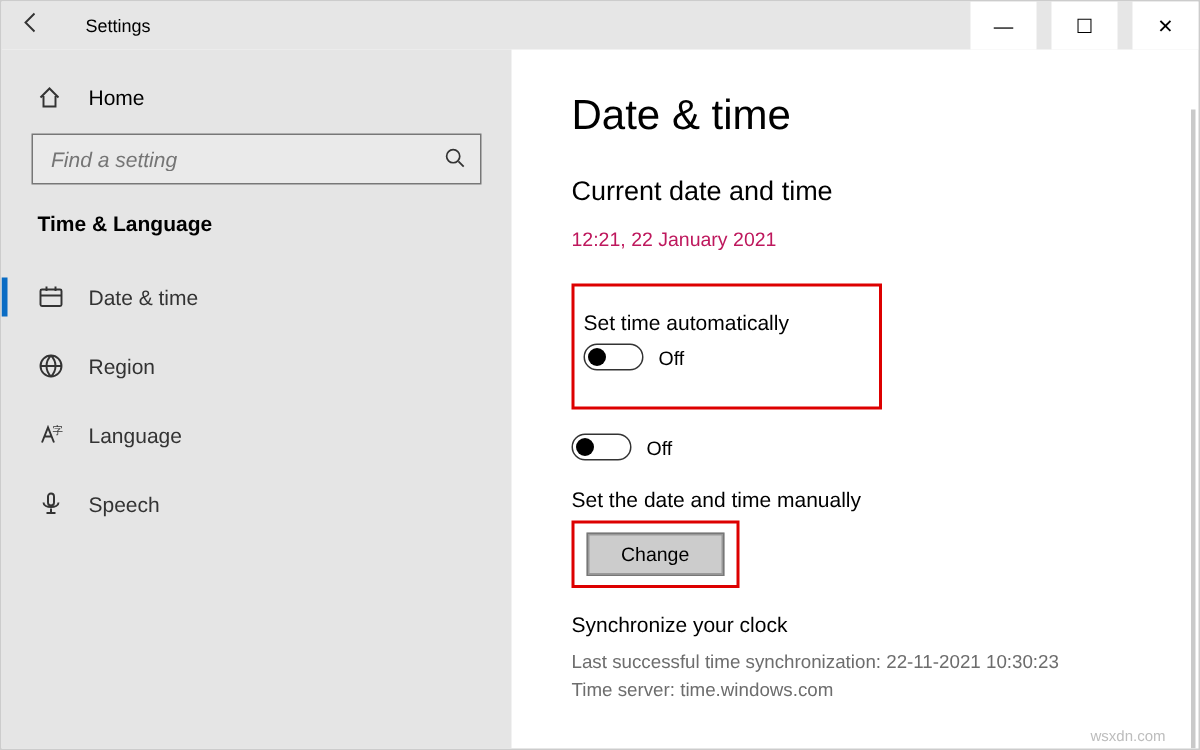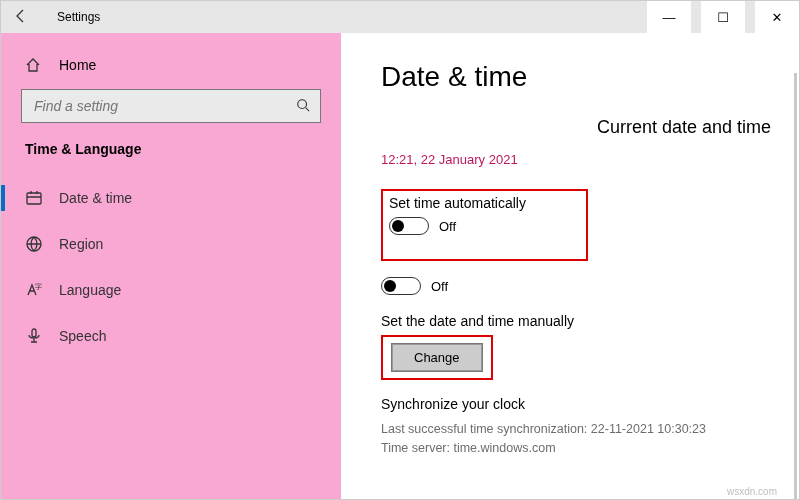--- a/index.html
+++ b/index.html
@@ -34,21 +34,21 @@
     width: 44px; height: 32px; display:flex; align-items:center; justify-content:center;
     font-size: 13px;
     background: #fff;
   }
   .layout {
     display: flex;
     height: calc(100% - 32px);
   }
   .sidebar {
     width: 340px;
-    background: #f9a8d4;
+    background: #e5e5e5;
     padding: 12px 0 0 0;
     position: relative;
   }
   .navline {
     display: flex;
     align-items: center;
     height: 40px;
     padding: 0 24px;
     gap: 16px;
     font-size: 14px;
@@ -78,32 +78,32 @@
   .subnav .navline.active::before {
     content:""; position:absolute; left:0; top:10px; bottom:10px; width:4px; background:#0a6cc4;
   }
   .content {
     flex:1;
     padding: 28px 28px 0 40px;
     position: relative;
     overflow:hidden;
   }
   h1 { font-weight:400; font-size:28px; margin:0 0 24px 0; }
-  h2 { font-weight:400; font-size:18px; margin:0 0 14px 0;text-align:right; }
+  h2 { font-weight:400; font-size:18px; margin:0 0 14px 0; }
   .datetime { font-size:13px; color:#be185d; margin-bottom:22px; }
   .setting-label { font-size:14px; margin-bottom:6px; }
   .toggle-row { display:flex; align-items:center; gap:10px; margin-bottom:18px; }
   .toggle {
     width:40px; height:18px; border:1px solid #333; border-radius:10px; position:relative; background:#fff;
   }
   .toggle .knob {
     position:absolute; left:2px; top:2px; width:12px; height:12px; border-radius:50%; background:#000;
   }
   .toggle-state { font-size:13px; }
-  .redbox { border:2px solid #d00; padding:4px 60px 6px 6px; display:inline-block; }
+  .redbox { border:2px solid #d00; padding:16px 60px 6px 6px; display:inline-block; }
   .block { margin-bottom:16px; }
   .change-btn {
     border:1px solid #777; background:#ccc; padding:6px 22px; font-size:13px;
     box-shadow: inset 0 0 0 1px #999;
   }
   .sync-title { font-size:14px; margin:14px 0 8px 0; }
   .muted { color:#6d6d6d; font-size:12.5px; line-height:1.5; }
   .scrollhint {
     position:absolute; right:2px; top:40px; bottom:0; width:3px; background:#c9c9c9;
   }

